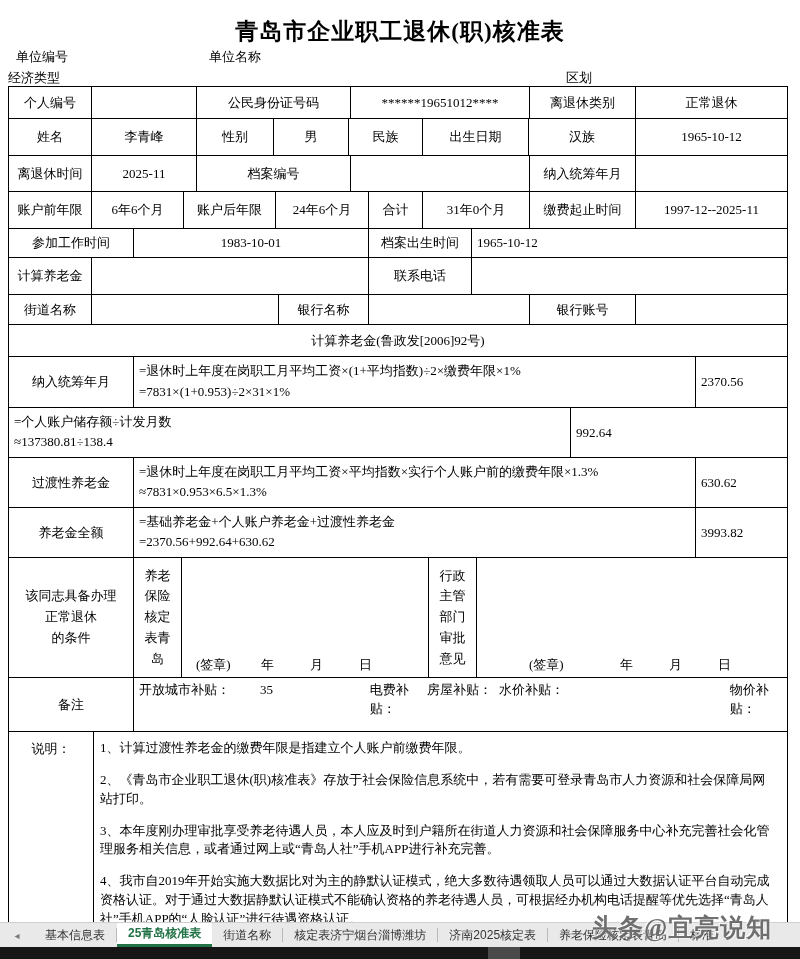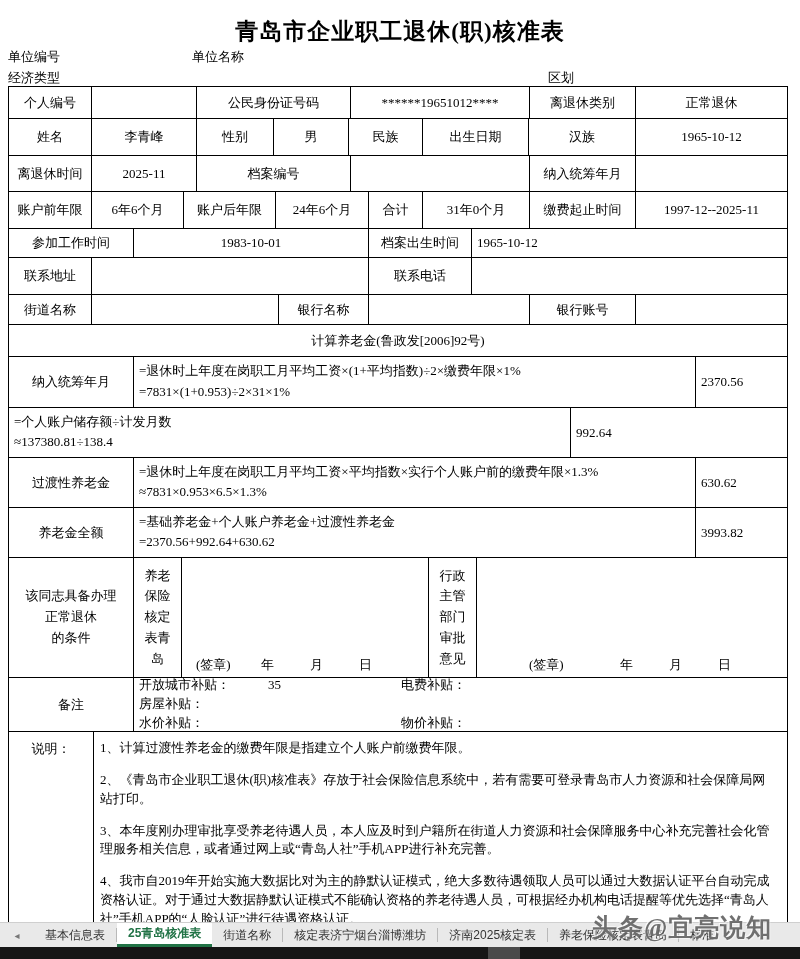--- a/index.html
+++ b/index.html
@@ -23,25 +23,25 @@
   .formula { flex-direction:column; align-items:flex-start; justify-content:space-evenly;
     padding:2px 5px; line-height:1.3; }
   .formula span { display:block; }
   .vwrap { width:26px; word-break:break-all; text-align:center; line-height:1.6; }
   .mlines { flex-direction:column; justify-content:center; line-height:1.6; }
   .sign-cell { flex-direction:column; justify-content:flex-end; align-items:stretch; }
   .sign-line { display:flex; width:100%; padding:0 0 3px 14px; font-size:13px; align-items:flex-end; }
   .sign-line .sp { flex:1; }
   .sign-line .ymd { margin-right:36px; }
   .sign-line .ymd:last-child { margin-right:56px; }
-  .remark-cell { flex-direction:column; align-items:flex-start; justify-content:center;
+  .remark-cell { flex-direction:row; align-items:flex-start; justify-content:center;
     padding:3px 0 3px 5px; line-height:1.45; }
   .remark-line { display:flex; width:100%; }
   .remark-left { width:262px; display:flex; }
-  .remark-left .val { margin-left:38px; }
+  .remark-left .val { margin-left:30px; }
   .notes-label-cell { align-items:flex-start; padding-top:8px; }
   .notes-cell { display:block; padding:7px 12px 4px 6px; font-size:13px; line-height:1.45; }
   .notes-cell p { margin:0 0 13px 0; }
 
   
   .tabbar { position:absolute; left:0; top:922px; width:800px; height:25px; background:#e9e9e9;
     border-top:1px solid #cfcfcf; display:flex; align-items:stretch;
     font-family:"Liberation Sans","DejaVu Sans",sans-serif; }
   .tab-nav { width:34px; display:flex; align-items:center; justify-content:center;
     color:#777; font-size:10px; }
@@ -62,24 +62,24 @@
   .h32{height:32px}.h37{height:37px}.h36{height:36px}.h29{height:29px}.h30{height:30px}
   .h51{height:51px}.h50{height:50px}.h120{height:120px}.h54{height:54px}.h191{height:191px}
 </style>
 </head>
 <body>
 
 <div class="page">
 
   <div class="title">青岛市企业职工退休(职)核准表</div>
 
-  <div class="pre-label" style="left:8px; top:48px;">单位编号</div>
-  <div class="pre-label" style="left:192px; top:48px;text-align:right;">单位名称</div>
+  <div class="pre-label" style="left:16px; top:48px;">单位编号</div>
+  <div class="pre-label" style="left:209px; top:48px;text-align:right;">单位名称</div>
   <div class="pre-label" style="left:8px; top:69px;">经济类型</div>
-  <div class="pre-label" style="left:548px; top:69px;">区划</div>
+  <div class="pre-label" style="left:566px; top:69px;">区划</div>
 
   <div class="form">
 
     <div class="row h32">
       <div class="cell" style="width:83px">个人编号</div>
       <div class="cell" style="width:105px"></div>
       <div class="cell" style="width:154px">公民身份证号码</div>
       <div class="cell" style="width:179px">******19651012****</div>
       <div class="cell" style="width:106px">离退休类别</div>
       <div class="cell" style="width:151px">正常退休</div>
@@ -117,21 +117,21 @@
     </div>
 
     <div class="row h29">
       <div class="cell" style="width:125px">参加工作时间</div>
       <div class="cell" style="width:235px">1983-10-01</div>
       <div class="cell" style="width:103px">档案出生时间</div>
       <div class="cell left" style="width:315px">1965-10-12</div>
     </div>
 
     <div class="row h37">
-      <div class="cell" style="width:83px">联系地址</div>
+      <div class="cell" style="width:83px">计算养老金</div>
       <div class="cell" style="width:277px"></div>
       <div class="cell" style="width:103px">联系电话</div>
       <div class="cell" style="width:315px"></div>
     </div>
 
     <div class="row h30">
       <div class="cell" style="width:83px">街道名称</div>
       <div class="cell" style="width:187px"></div>
       <div class="cell" style="width:90px">银行名称</div>
       <div class="cell" style="width:161px"></div>

